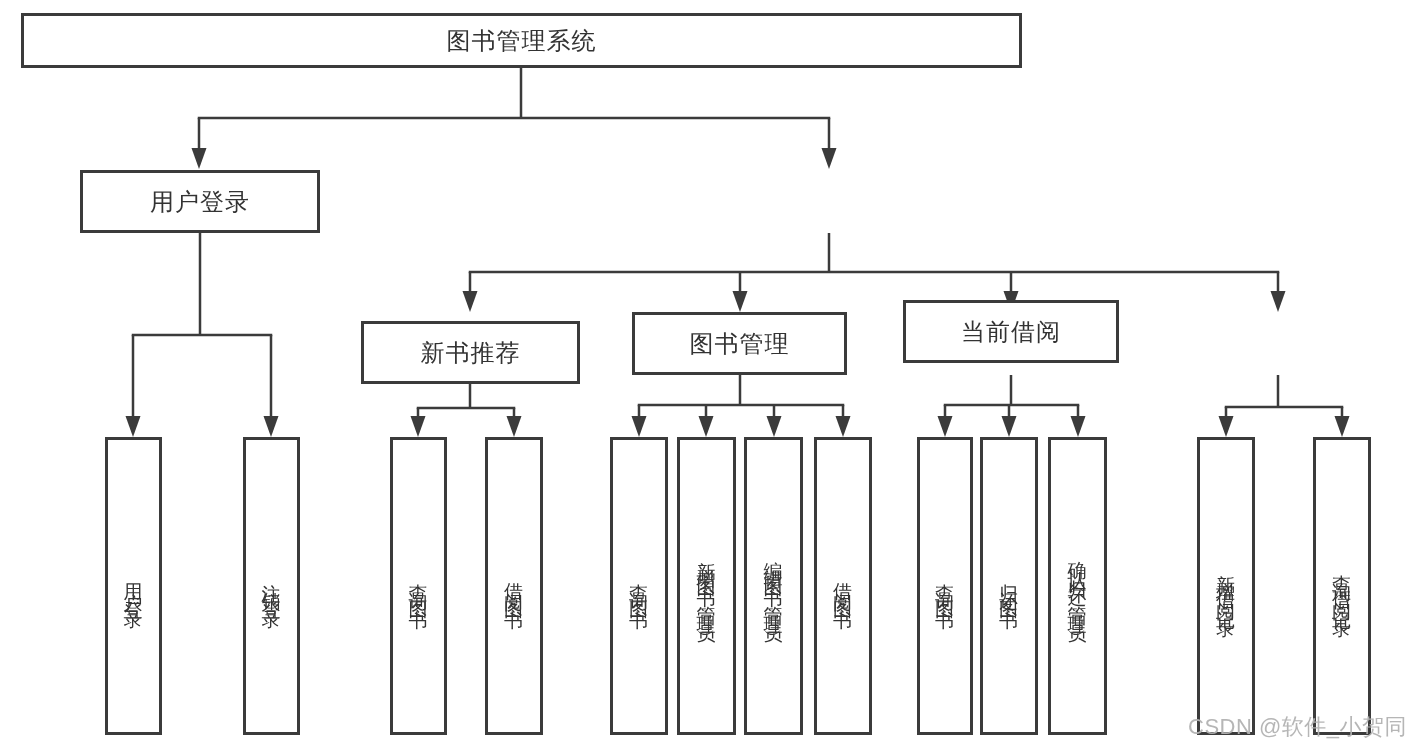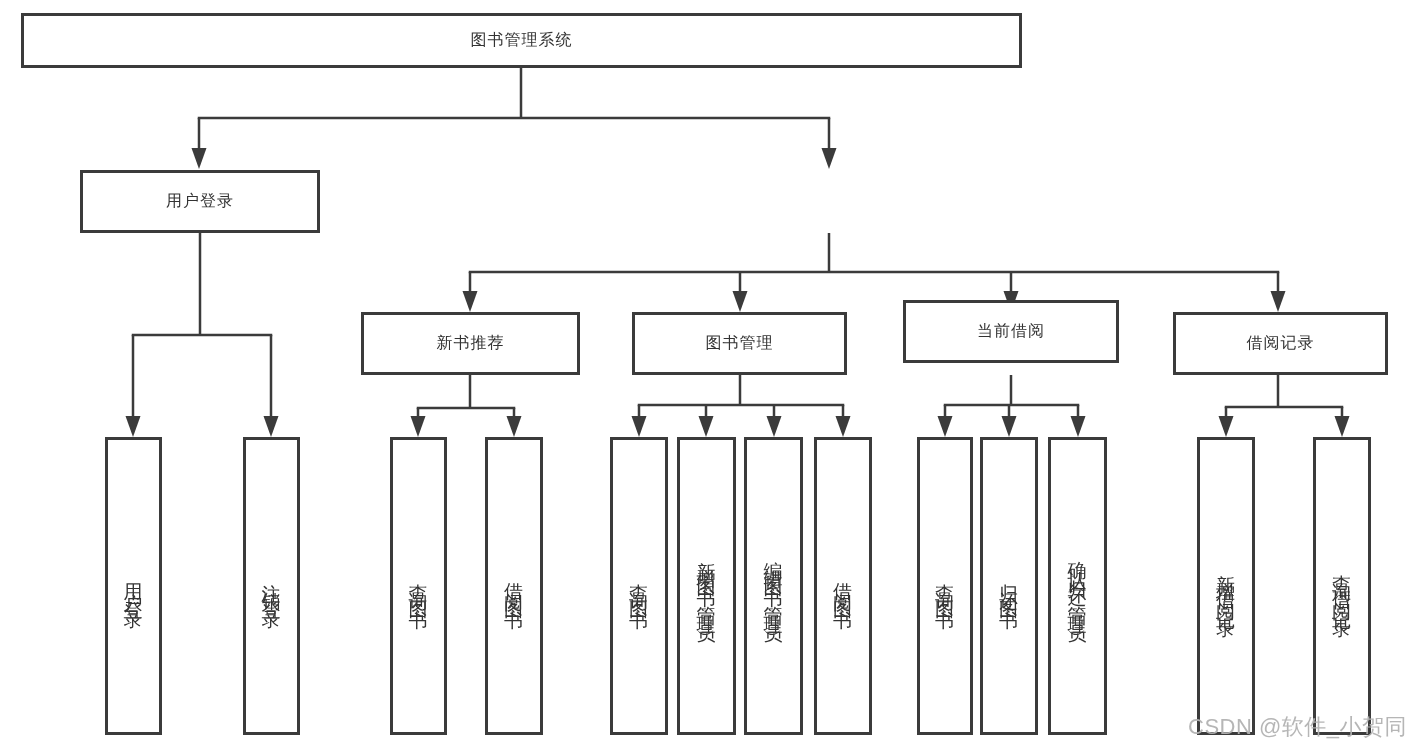--- a/index.html
+++ b/index.html
@@ -21,21 +21,21 @@
     box-sizing: border-box;
     background: #ffffff;
     border: 3px solid #3b3b3b;
     display: flex;
     align-items: center;
     justify-content: center;
     color: #333333;
     z-index: 2;
   }
   .h-label {
-    font-size: 16px;
+    font-size: 24px;
     letter-spacing: 1px;
     white-space: nowrap;
   }
   .vtext {
     writing-mode: vertical-rl;
     text-orientation: mixed;
     font-size: 19px;
     line-height: 1;
     letter-spacing: 9px;
     color: #333333;
@@ -119,24 +119,23 @@
       <polygon points="1070.5,416 1085.5,416 1078,437"></polygon>
       <polygon points="1218.5,416 1233.5,416 1226,437"></polygon>
       <polygon points="1334.5,416 1349.5,416 1342,437"></polygon>
     </g>
   </svg>
 
   <div class="node h-label" style="left:21px; top:13px; width:1001px; height:55px">图书管理系统</div>
 
   <div class="node h-label" style="left:80px; top:170px; width:240px; height:63px">用户登录</div>
 
-  <div class="node h-label" style="left:361px; top:312px; width:219px; height:63px">新书推荐</div>
+  <div class="node h-label" style="left:361px; top:321px; width:219px; height:63px">新书推荐</div>
   <div class="node h-label" style="left:632px; top:312px; width:215px; height:63px">图书管理</div>
   <div class="node h-label" style="left:903px; top:300px; width:216px; height:63px">当前借阅</div>
-  <div class="node h-label" style="left:1173px; top:312px; width:215px; height:63px">借阅记录</div>
 
   <div class="node" style="left:105px; top:437px; width:57px; height:298px">
     <span class="vtext">用户登录</span>
   </div>
   <div class="node" style="left:243px; top:437px; width:57px; height:298px">
     <span class="vtext">注销登录</span>
   </div>
 
   <div class="node" style="left:390px; top:437px; width:57px; height:298px">
     <span class="vtext">查询图书</span>

